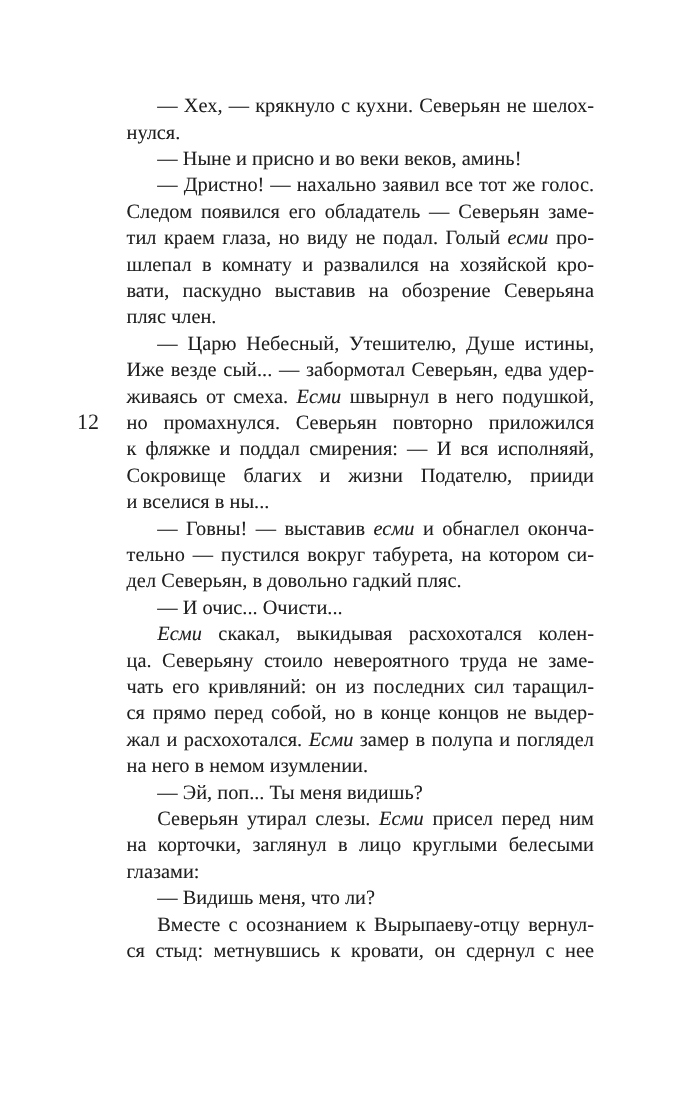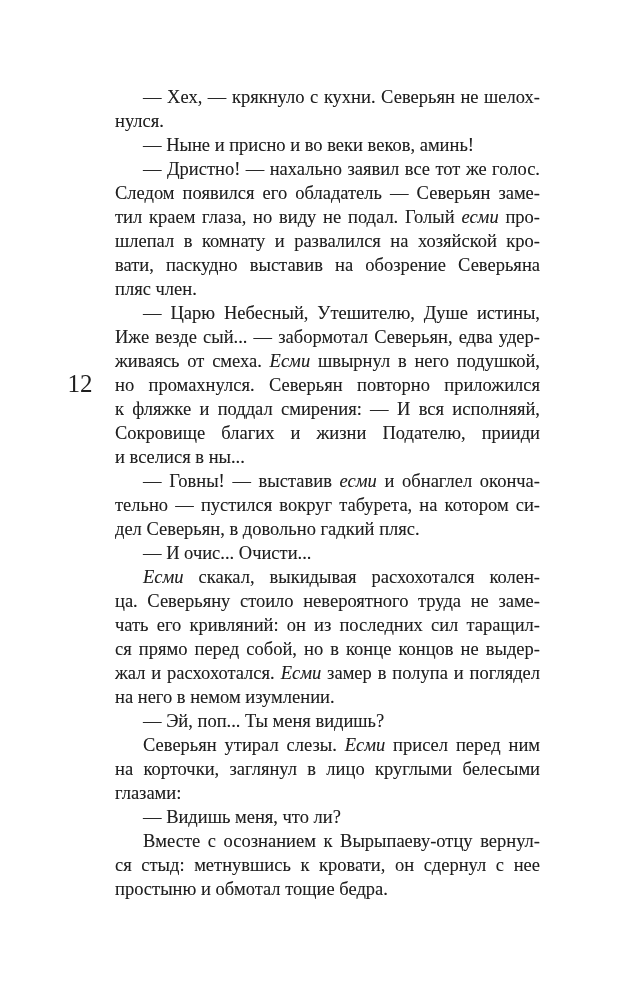--- a/index.html
+++ b/index.html
@@ -16,21 +16,21 @@
     overflow:hidden;
     font-family:"Liberation Serif","DejaVu Serif",serif;
     color:var(--ink);
   }
   .page-number{
     position:absolute;
     left:62px;
     top:372px;
     width:36px;
     text-align:center;
-    font-size:25px;
+    font-size:20px;
     line-height:24px;
     color:var(--ink);
   }
   .text-column{
     position:absolute;
     left:115px;
     top:85px;
     width:425px;
   }
   .line{
@@ -85,15 +85,14 @@
       <div class="line"><span class="seg">ся прямо перед собой, но в конце концов не выдер-</span></div>
       <div class="line"><span class="seg">жал и расхохотался. </span><span class="seg italic">Есми</span><span class="seg"> замер в полупа и поглядел</span></div>
       <div class="line last"><span class="seg">на него в немом изумлении.</span></div>
       <div class="line first last"><span class="seg">— Эй, поп... Ты меня видишь?</span></div>
       <div class="line first"><span class="seg">Северьян утирал слезы. </span><span class="seg italic">Есми</span><span class="seg"> присел перед ним</span></div>
       <div class="line"><span class="seg">на корточки, заглянул в лицо круглыми белесыми</span></div>
       <div class="line last"><span class="seg">глазами:</span></div>
       <div class="line first last"><span class="seg">— Видишь меня, что ли?</span></div>
       <div class="line first"><span class="seg">Вместе с осознанием к Вырыпаеву-отцу вернул-</span></div>
       <div class="line"><span class="seg">ся стыд: метнувшись к кровати, он сдернул с нее</span></div>
-      <div class="line last"><span class="seg">простыню и обмотал тощие бедра.</span></div>
     </div>
 </div>
 
 </body></html>

